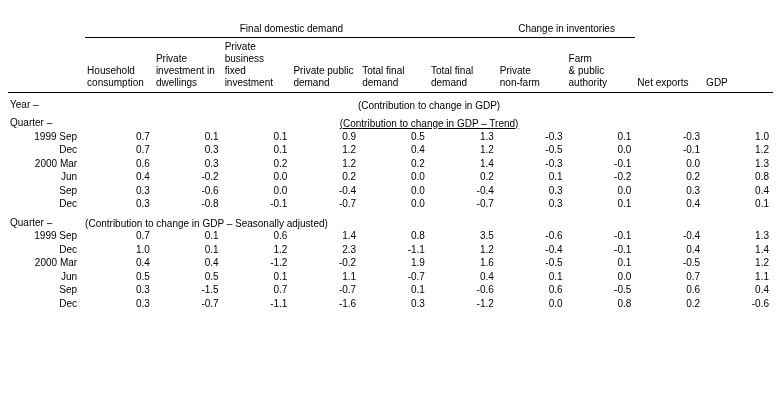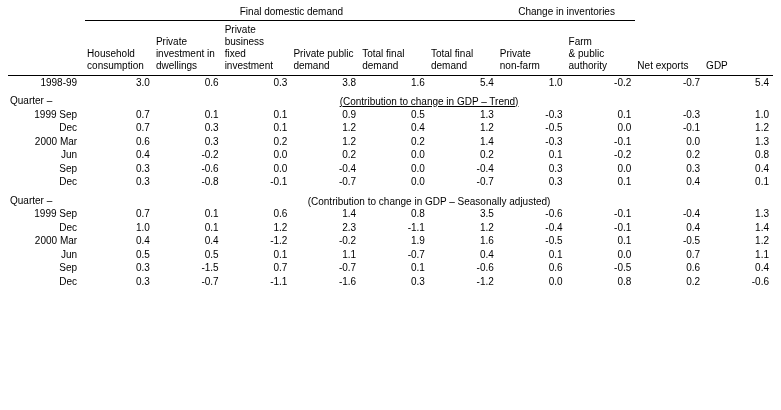--- a/index.html
+++ b/index.html
@@ -14,20 +14,21 @@
     font-size: 10px;
     color: #000000;
     overflow: hidden;
   }
   .sheet {
     position: relative;
     width: 781px;
     height: 332px;
     box-sizing: border-box;
     padding: 6px 8px 0 8px;
+    margin-top: 17px;
   }
   table.tbl {
     border-collapse: collapse;
     width: 765px;
     table-layout: fixed;
   }
   td, th {
     font-weight: normal;
     font-size: 10px;
     line-height: 11.5px;
@@ -139,32 +140,23 @@
         <span>authority</span>
       </td>
       <td class="colhead">
         <span>Net exports</span>
       </td>
       <td class="colhead">
         <span>GDP</span>
       </td>
     </tr>
 
-    <tr>
-      <td class="rowlbl">1998-99</td>
-      <td class="num">3.0</td>
-      <td class="num">0.6</td>
-      <td class="num">0.3</td>
-      <td class="num">3.8</td>
-      <td class="num">1.6</td>
-      <td class="num">5.4</td>
-      <td class="num">1.0</td>
-      <td class="num">-0.2</td>
-      <td class="num">-0.7</td>
-      <td class="num">5.4</td>
+    <tr class="section-label">
+      <td class="lbl">Year –</td>
+      <td colspan="10" class="bannercell" style="text-align:center;padding-top:6px;">(Contribution to change in GDP)</td>
     </tr>
 
     <tr class="section-label">
       <td class="lbl">Quarter –</td>
       <td colspan="10" class="bannercell" style="text-align:center;padding-top:6px;text-decoration:underline;">(Contribution to change in GDP – Trend)</td>
     </tr>
     <tr>
       <td class="rowlbl">1999 Sep</td>
       <td class="num">0.7</td>
       <td class="num">0.1</td>
@@ -238,21 +230,21 @@
       <td class="num">0.0</td>
       <td class="num">-0.7</td>
       <td class="num">0.3</td>
       <td class="num">0.1</td>
       <td class="num">0.4</td>
       <td class="num">0.1</td>
     </tr>
 
     <tr class="section-label">
       <td class="lbl">Quarter –</td>
-      <td colspan="10" class="bannercell" style="text-align:center;padding-top:6px;">(Contribution to change in GDP – Seasonally adjusted)</td>
+      <td colspan="10" class="bannercell" style="text-align:left;padding-top:6px;">(Contribution to change in GDP – Seasonally adjusted)</td>
     </tr>
     <tr>
       <td class="rowlbl">1999 Sep</td>
       <td class="num">0.7</td>
       <td class="num">0.1</td>
       <td class="num">0.6</td>
       <td class="num">1.4</td>
       <td class="num">0.8</td>
       <td class="num">3.5</td>
       <td class="num">-0.6</td>

